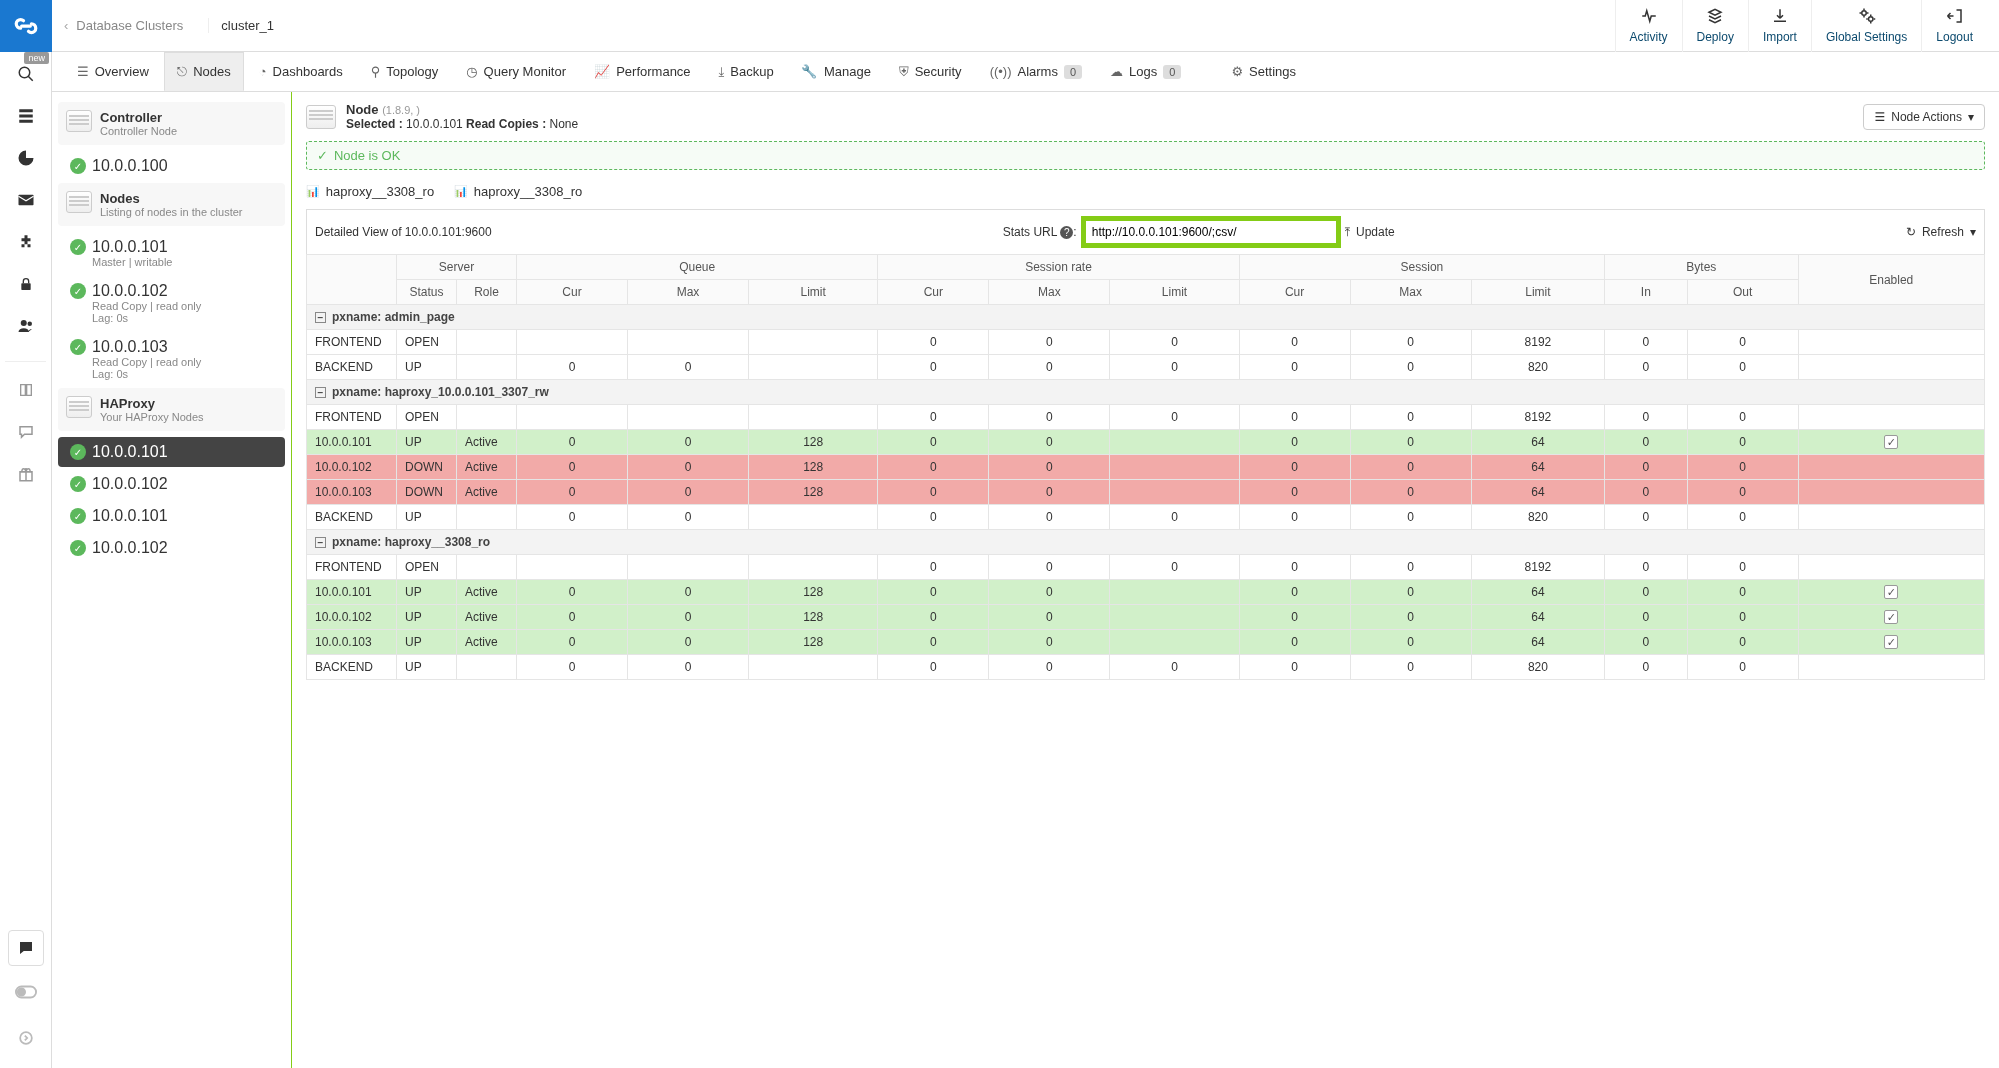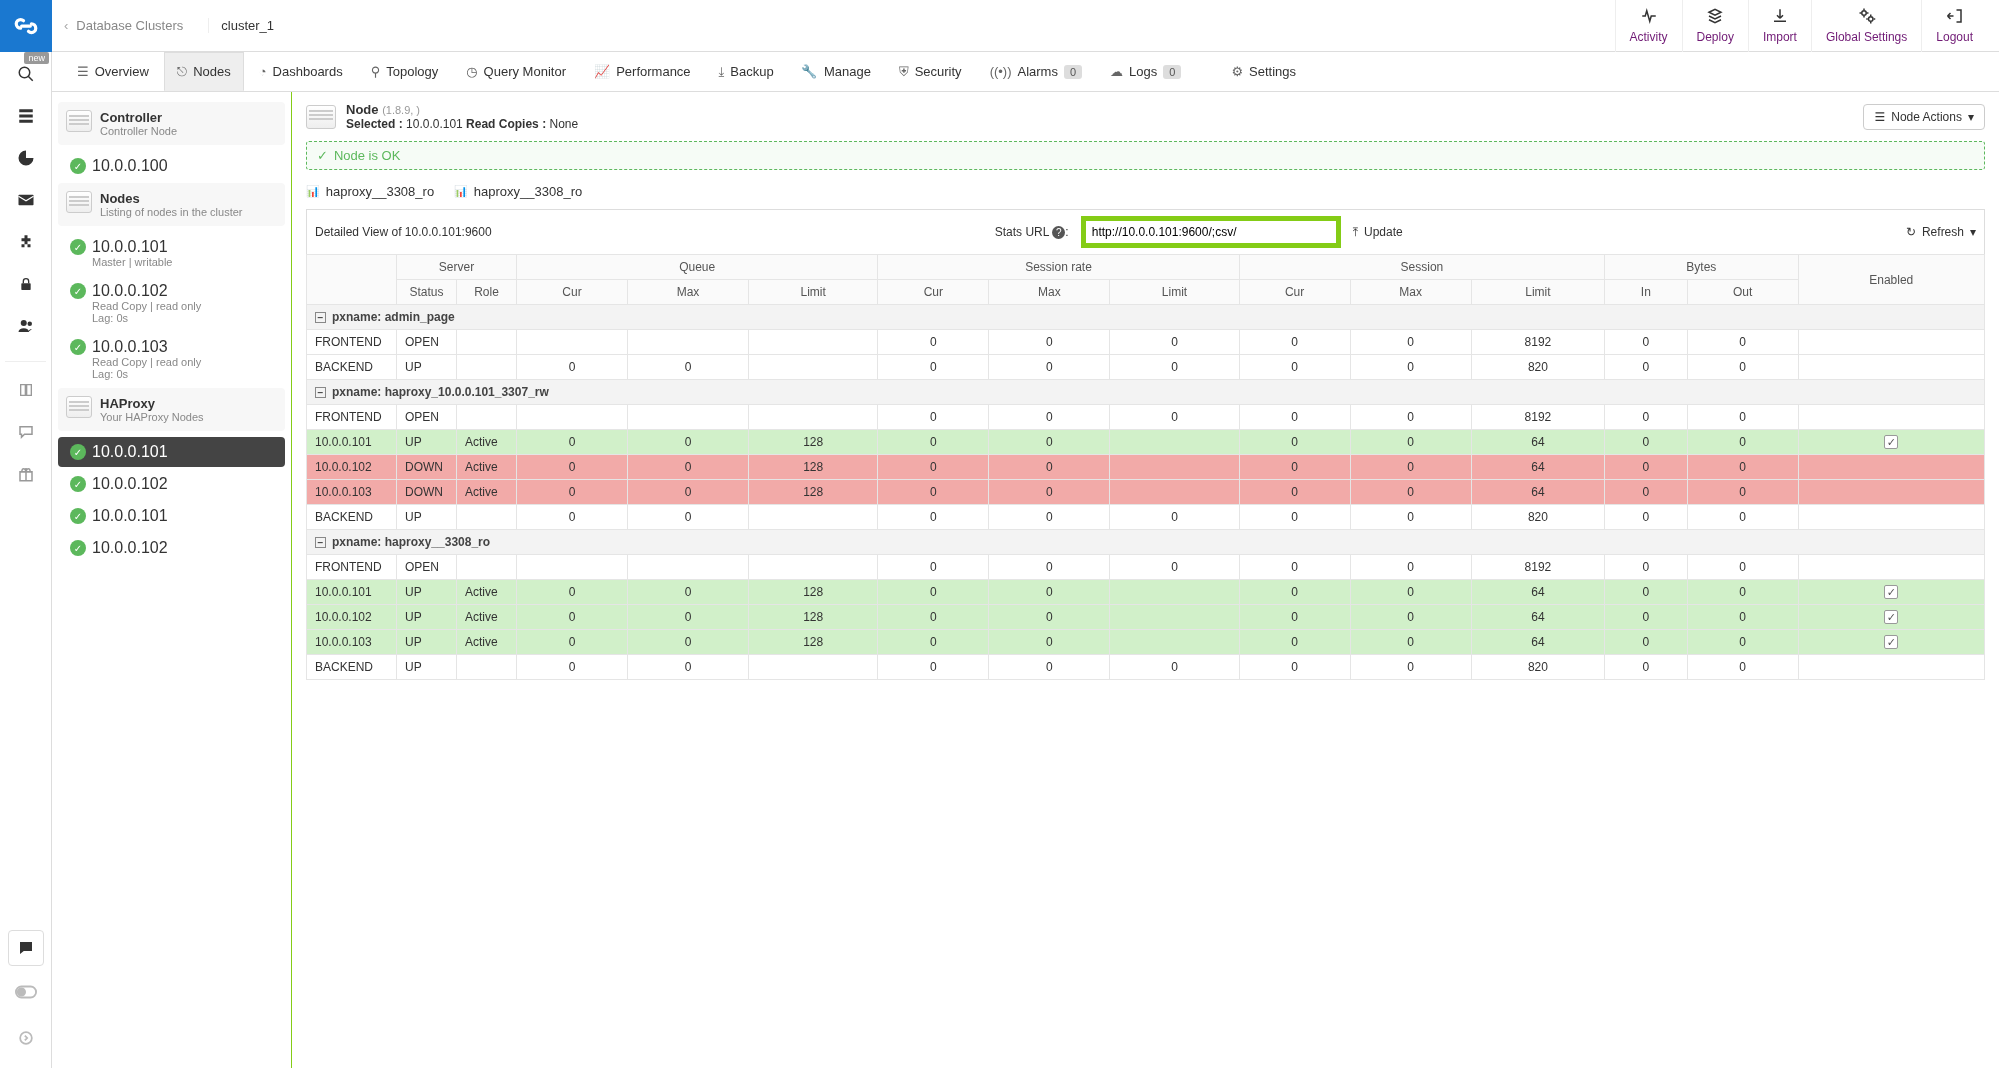--- a/index.html
+++ b/index.html
@@ -17,21 +17,21 @@
 
 .main-col { flex: 1; display: flex; flex-direction: column; }
 
 
 .topbar { height: 52px; border-bottom: 1px solid #ddd; display: flex; align-items: center; padding: 0 12px; }
 .breadcrumb { display: flex; align-items: center; gap: 8px; font-size: 13px; color: #888; }
 .breadcrumb .bc-link { color: #888; cursor: pointer; }
 .breadcrumb .bc-current { color: #333; padding-left: 12px; border-left: 1px solid #eee; margin-left: 17px; }
 .top-spacer { flex: 1; }
 .top-actions { display: flex; }
-.top-action { display: flex; flex-direction: column; align-items: center; justify-content: center; padding: 4px 14px; border-left: 1px solid #eee; height: 52px; cursor: pointer; font-size: 12px; color: #701a75; }
+.top-action { display: flex; flex-direction: column; align-items: center; justify-content: center; padding: 4px 14px; border-left: 1px solid #eee; height: 52px; cursor: pointer; font-size: 12px; color: #0c4a6e; }
 .top-action .ta-icon { font-size: 18px; }
 
 
 .tabsrow { height: 40px; border-bottom: 1px solid #ddd; display: flex; align-items: stretch; padding-left: 12px; gap: 2px; }
 .tab { display: flex; align-items: center; gap: 6px; padding: 0 12px; font-size: 13px; color: #333; cursor: pointer; border: 1px solid transparent; }
 .tab .t-icon { font-size: 13px; color: #666; }
 .tab.active { background: #eee; border: 1px solid #ddd; border-bottom: 1px solid #eee; }
 .tab .badge-sm { background: #ddd; color: #555; border-radius: 3px; padding: 1px 6px; font-size: 11px; }
 
 
@@ -62,21 +62,21 @@
 .detail-hdr-spacer { flex: 1; }
 .node-actions-btn { border: 1px solid #ccc; border-radius: 4px; padding: 5px 10px; font-size: 12px; display:flex; align-items:center; gap:6px; cursor:pointer; background:#fff;}
 .ok-bar { border: 1px dashed #5cb85c; color: #5cb85c; padding: 6px 10px; border-radius: 3px; margin: 10px 0 14px; display:flex; align-items:center; gap:6px; background: #f6fcf6;}
 
 
 .subtabs { display: flex; gap: 20px; margin-bottom: 10px; }
 .subtab { font-size: 13px; color: #333; cursor: pointer; display:flex; align-items:center; gap:6px;}
 .subtab .st-icon { color: #666; font-size: 11px;}
 
 
-.tbl-toolbar { border: 1px solid #ddd; border-bottom: none; padding: 6px 8px; display: flex; align-items: center; gap: 12px; font-size: 12px; background:#fff;}
+.tbl-toolbar { border: 1px solid #ddd; border-bottom: none; padding: 6px 8px; display: flex; align-items: center; gap: 4px; font-size: 12px; background:#fff;}
 .tbl-toolbar .tool-spacer { flex: 1; }
 .tbl-toolbar input[type=text] { width: 260px; padding: 4px 6px; border: 5px solid #84cc16; font-size: 12px; }
 .tool-link { display:flex; align-items:center; gap:6px; cursor:pointer; }
 
 
 table.haproxy { width: 100%; border-collapse: collapse; border: 1px solid #ddd; font-size: 12px; }
 table.haproxy th, table.haproxy td { border: 1px solid #e5e5e5; padding: 5px 8px; text-align: center; }
 table.haproxy th { background: #fafafa; font-weight: normal; color: #555; }
 table.haproxy td.left { text-align: left; }
 tr.section-row td { background: #f3f3f3; text-align: left; font-weight: bold; color: #444; }

